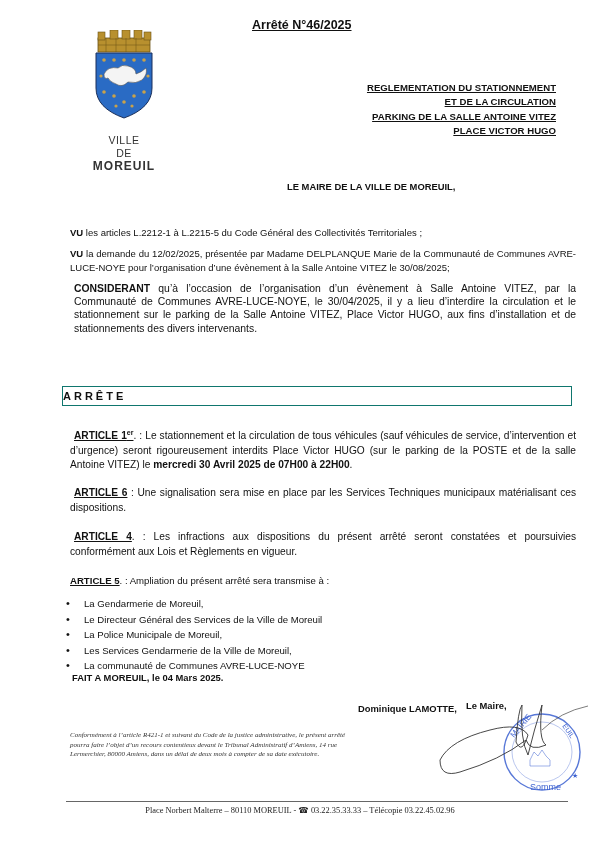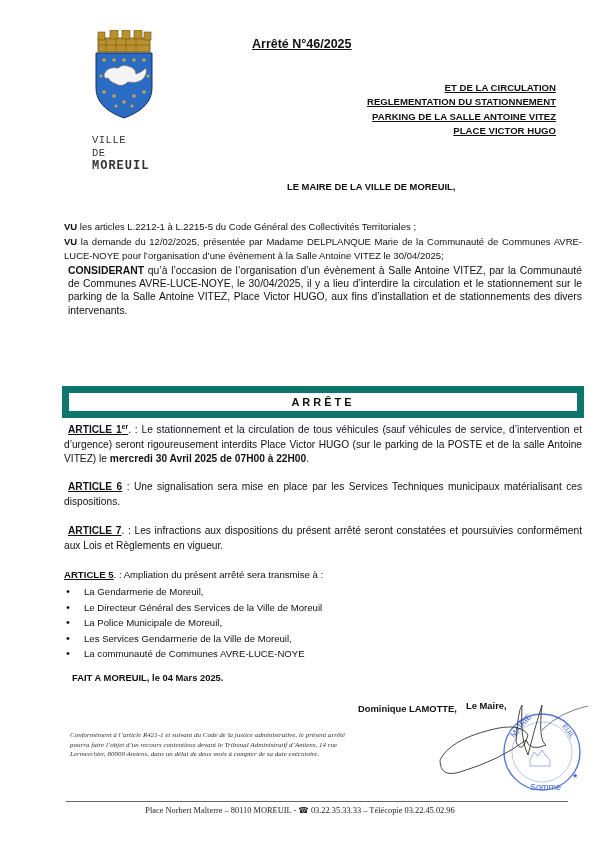--- a/index.html
+++ b/index.html
@@ -1,29 +1,29 @@
 <!DOCTYPE html>
 <html><head>
 <meta charset="utf-8">
 <style>
   html, body { margin:0; padding:0; background:#ffffff; }
   body { width:600px; height:848px; position:relative; overflow:hidden; font-family:"Liberation Sans", sans-serif; color:#111; }
   .abs { position:absolute; }
   .crest { left:92px; top:30px; width:64px; height:90px; }
-  .ville { left:92px; top:134px; width:64px; text-align:left; font-family:Liberation Mono, monospace; color:#333; font-size:10.5px; line-height:13px; letter-spacing:0.5px; }
+  .ville { left:92px; top:134px; width:64px; text-align:center; font-family:Liberation Sans, sans-serif; color:#333; font-size:10.5px; line-height:13px; letter-spacing:0.5px; }
   .ville .big { font-weight:bold; font-size:12px; letter-spacing:1px; }
-  .arr-title { left:252px; top:37px; font-weight:bold; font-size:12.5px; text-decoration:underline; }
+  .arr-title { left:252px; top:18px; font-weight:bold; font-size:12.5px; text-decoration:underline; }
   .subject { right:44px; top:81px; text-align:right; font-weight:bold; font-size:9.6px; line-height:14.3px; }
   .subject div { text-decoration:underline; }
   .subject div:nth-child(3) { text-decoration:none; }
   .maire { left:287px; top:181px; font-weight:bold; font-size:9.4px; }
   .body { left:62px; width:522px; font-size:9.5px; line-height:13.3px; }
-  .body p { margin:2px; text-align:justify; }
+  .body p { margin:8px; text-align:justify; }
   .vus { top:218px; }
-  .arrete-box { left:62px; top:386px; width:508px; height:18px; border:7px solid #0f766e; text-align:center; font-weight:bold; font-size:11px; letter-spacing:3px; line-height:18px; }
+  .arrete-box { left:62px; top:386px; width:508px; height:18px; border:1px solid #0f766e; font-weight:bold; font-size:11px; letter-spacing:3px; line-height:18px; }
   .art1 { top:418px; }
   .art3 { top:478px; }
   .art4 { top:522px; }
   .art5 { top:566px; }
   .ul { text-decoration:underline; font-weight:bold; }
   ul.amp { list-style:none; margin:2px 0 0 0; padding:0; }
   ul.amp li { position:relative; padding-left:22px; line-height:15.5px; font-size:9.6px; }
   ul.amp li::before { content:"\2022"; position:absolute; left:4px; font-size:11px; }
   .fait { left:72px; top:672px; font-weight:bold; font-size:9.4px; }
   .lemaire { left:466px; top:674px; font-weight:bold; font-size:9.4px;margin-top:26px; }
@@ -76,46 +76,46 @@
 </div>
 <div class="abs ville">
   <div>VILLE</div>
   <div>DE</div>
   <div class="big">MOREUIL</div>
 </div>
 
 <div class="abs arr-title">Arrêté N°46/2025</div>
 
 <div class="abs subject">
+  <div>REGLEMENTATION DU STATIONNEMENT</div>
   <div>ET DE LA CIRCULATION</div>
-  <div>REGLEMENTATION DU STATIONNEMENT</div>
   <div style="text-decoration:underline">PARKING DE LA SALLE ANTOINE VITEZ</div>
   <div>PLACE VICTOR HUGO</div>
 </div>
 
 <div class="abs maire">LE MAIRE DE LA VILLE DE MOREUIL,</div>
 
 <div class="abs body vus">
   <p><b>VU</b><span> les articles L.2212-1 à L.2215-5 du Code Général des Collectivités Territoriales ;</span></p>
-  <p><b>VU</b><span> la demande du 12/02/2025, présentée par Madame DELPLANQUE Marie de la Communauté de Communes AVRE-LUCE-NOYE pour l’organisation d’une évènement à la Salle Antoine VITEZ le 30/04/2025;</span></p>
+  <p><b>VU</b><span> la demande du 12/02/2025, présentée par Madame DELPLANQUE Marie de la Communauté de Communes AVRE-LUCE-NOYE pour l’organisation d’une évènement à la Salle Antoine VITEZ le 30/08/2025;</span></p>
   <p style="font-size:10.4px; padding-left:4px"><b>CONSIDERANT</b><span> qu’à l’occasion de l’organisation d’un évènement à Salle Antoine VITEZ, par la Communauté de Communes AVRE-LUCE-NOYE, le 30/04/2025,  il y a lieu d’interdire la circulation et le stationnement sur le parking de la Salle Antoine VITEZ, Place Victor HUGO, aux fins d’installation et de stationnements des divers intervenants.</span></p>
 </div>
 
 <div class="abs arrete-box">ARRÊTE</div>
 
 <div class="abs body art1">
   <p style="font-size:10.2px; line-height:14.5px; text-indent:4px"><span class="ul"><span>ARTICLE 1</span><sup style="font-size:7px">er</sup></span><span>. : </span><span>Le stationnement et la circulation de tous véhicules (sauf véhicules de service, d’intervention et d’urgence) seront rigoureusement interdits Place Victor HUGO (sur le parking de la POSTE et de la salle Antoine VITEZ) le </span><b>mercredi 30 Avril 2025 de 07H00 à 22H00</b><span>.</span></p>
 </div>
 
 <div class="abs body art3">
   <p style="font-size:10.2px; line-height:14.5px; text-indent:4px"><span class="ul">ARTICLE 6</span><span> : </span><span>Une signalisation sera mise en place par les Services Techniques municipaux matérialisant ces dispositions.</span></p>
 </div>
 
 <div class="abs body art4">
-  <p style="font-size:10.2px; line-height:14.5px; text-indent:4px"><span class="ul">ARTICLE 7</span><span>. : </span><span>Les infractions aux dispositions du présent arrêté seront constatées et poursuivies conformément aux Lois et Règlements en vigueur.</span></p>
+  <p style="font-size:10.2px; line-height:14.5px; text-indent:4px"><span class="ul">ARTICLE 4</span><span>. : </span><span>Les infractions aux dispositions du présent arrêté seront constatées et poursuivies conformément aux Lois et Règlements en vigueur.</span></p>
 </div>
 
 <div class="abs body art5">
   <p style="font-size:9.6px; line-height:14px"><span class="ul">ARTICLE 5</span><span>. : </span><span>Ampliation du présent arrêté sera transmise à :</span></p>
   <ul class="amp">
     <li>La Gendarmerie de Moreuil,</li>
     <li>Le Directeur Général des Services de la Ville de Moreuil</li>
     <li>La Police Municipale de Moreuil,</li>
     <li>Les Services Gendarmerie de la Ville de Moreuil,</li>
     <li>La communauté de Communes AVRE-LUCE-NOYE</li>

